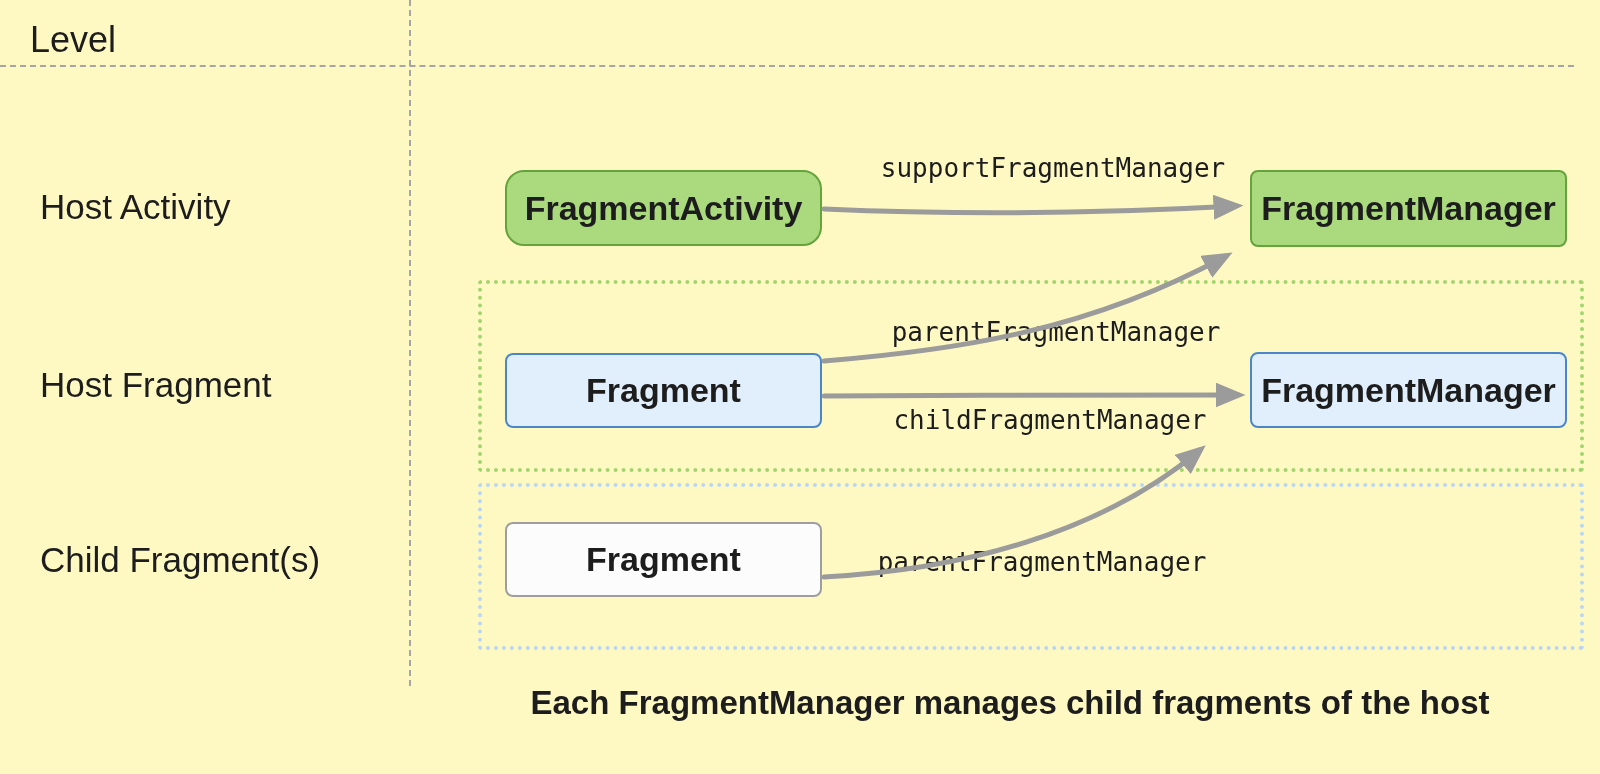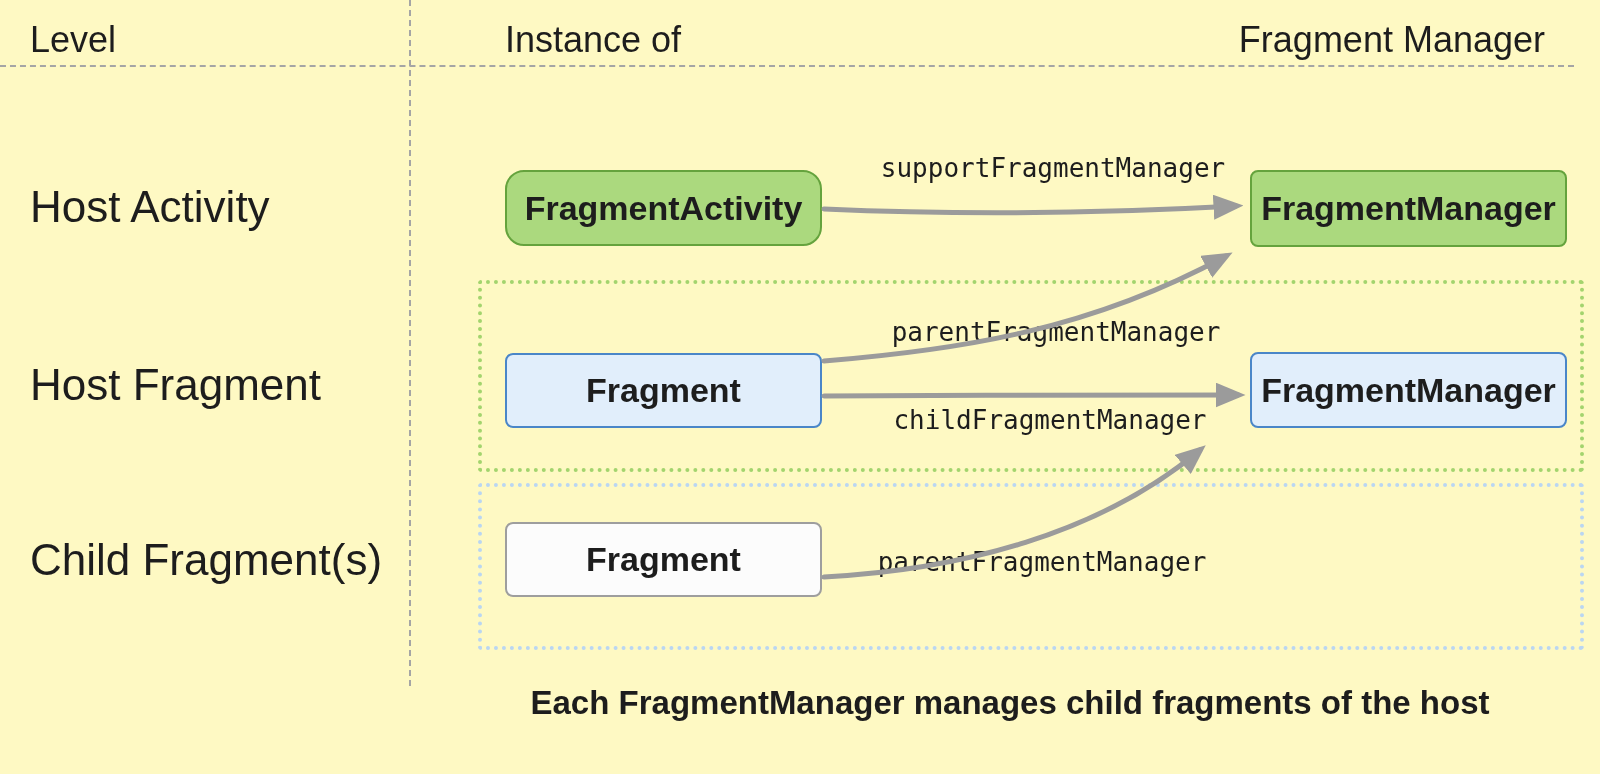--- a/index.html
+++ b/index.html
@@ -36,22 +36,22 @@
     font-weight: 400;
     white-space: nowrap;
   }
   .hdr-level { left: 30px; }
   .hdr-instance { left: 505px; }
   .hdr-manager { right: 55px; }
 
   
   .row-label {
     position: absolute;
-    left: 30px;
-    font-size: 44px;
+    left: 40px;
+    font-size: 35px;
     line-height: 42px;
     font-weight: 500;
     white-space: nowrap;
   }
   .row-label.activity { top: 186px; }
   .row-label.fragment { top: 364px; }
   .row-label.child    { top: 539px; }
 
   
   .scope {
@@ -125,22 +125,20 @@
 </style>
 </head>
 <body>
 
 <div class="canvas">
 
   <div class="hline"></div>
   <div class="vline"></div>
 
   <div class="hdr hdr-level">Level</div>
-  <div class="hdr hdr-instance">Instance of</div>
-  <div class="hdr hdr-manager">Fragment Manager</div>
 
   <div class="row-label activity">Host Activity</div>
   <div class="row-label fragment">Host Fragment</div>
   <div class="row-label child">Child Fragment(s)</div>
 
   <div class="scope scope-green"></div>
   <div class="scope scope-blue"></div>
 
   <svg class="arrows" width="1600" height="774" viewBox="0 0 1600 774">
     <defs>

